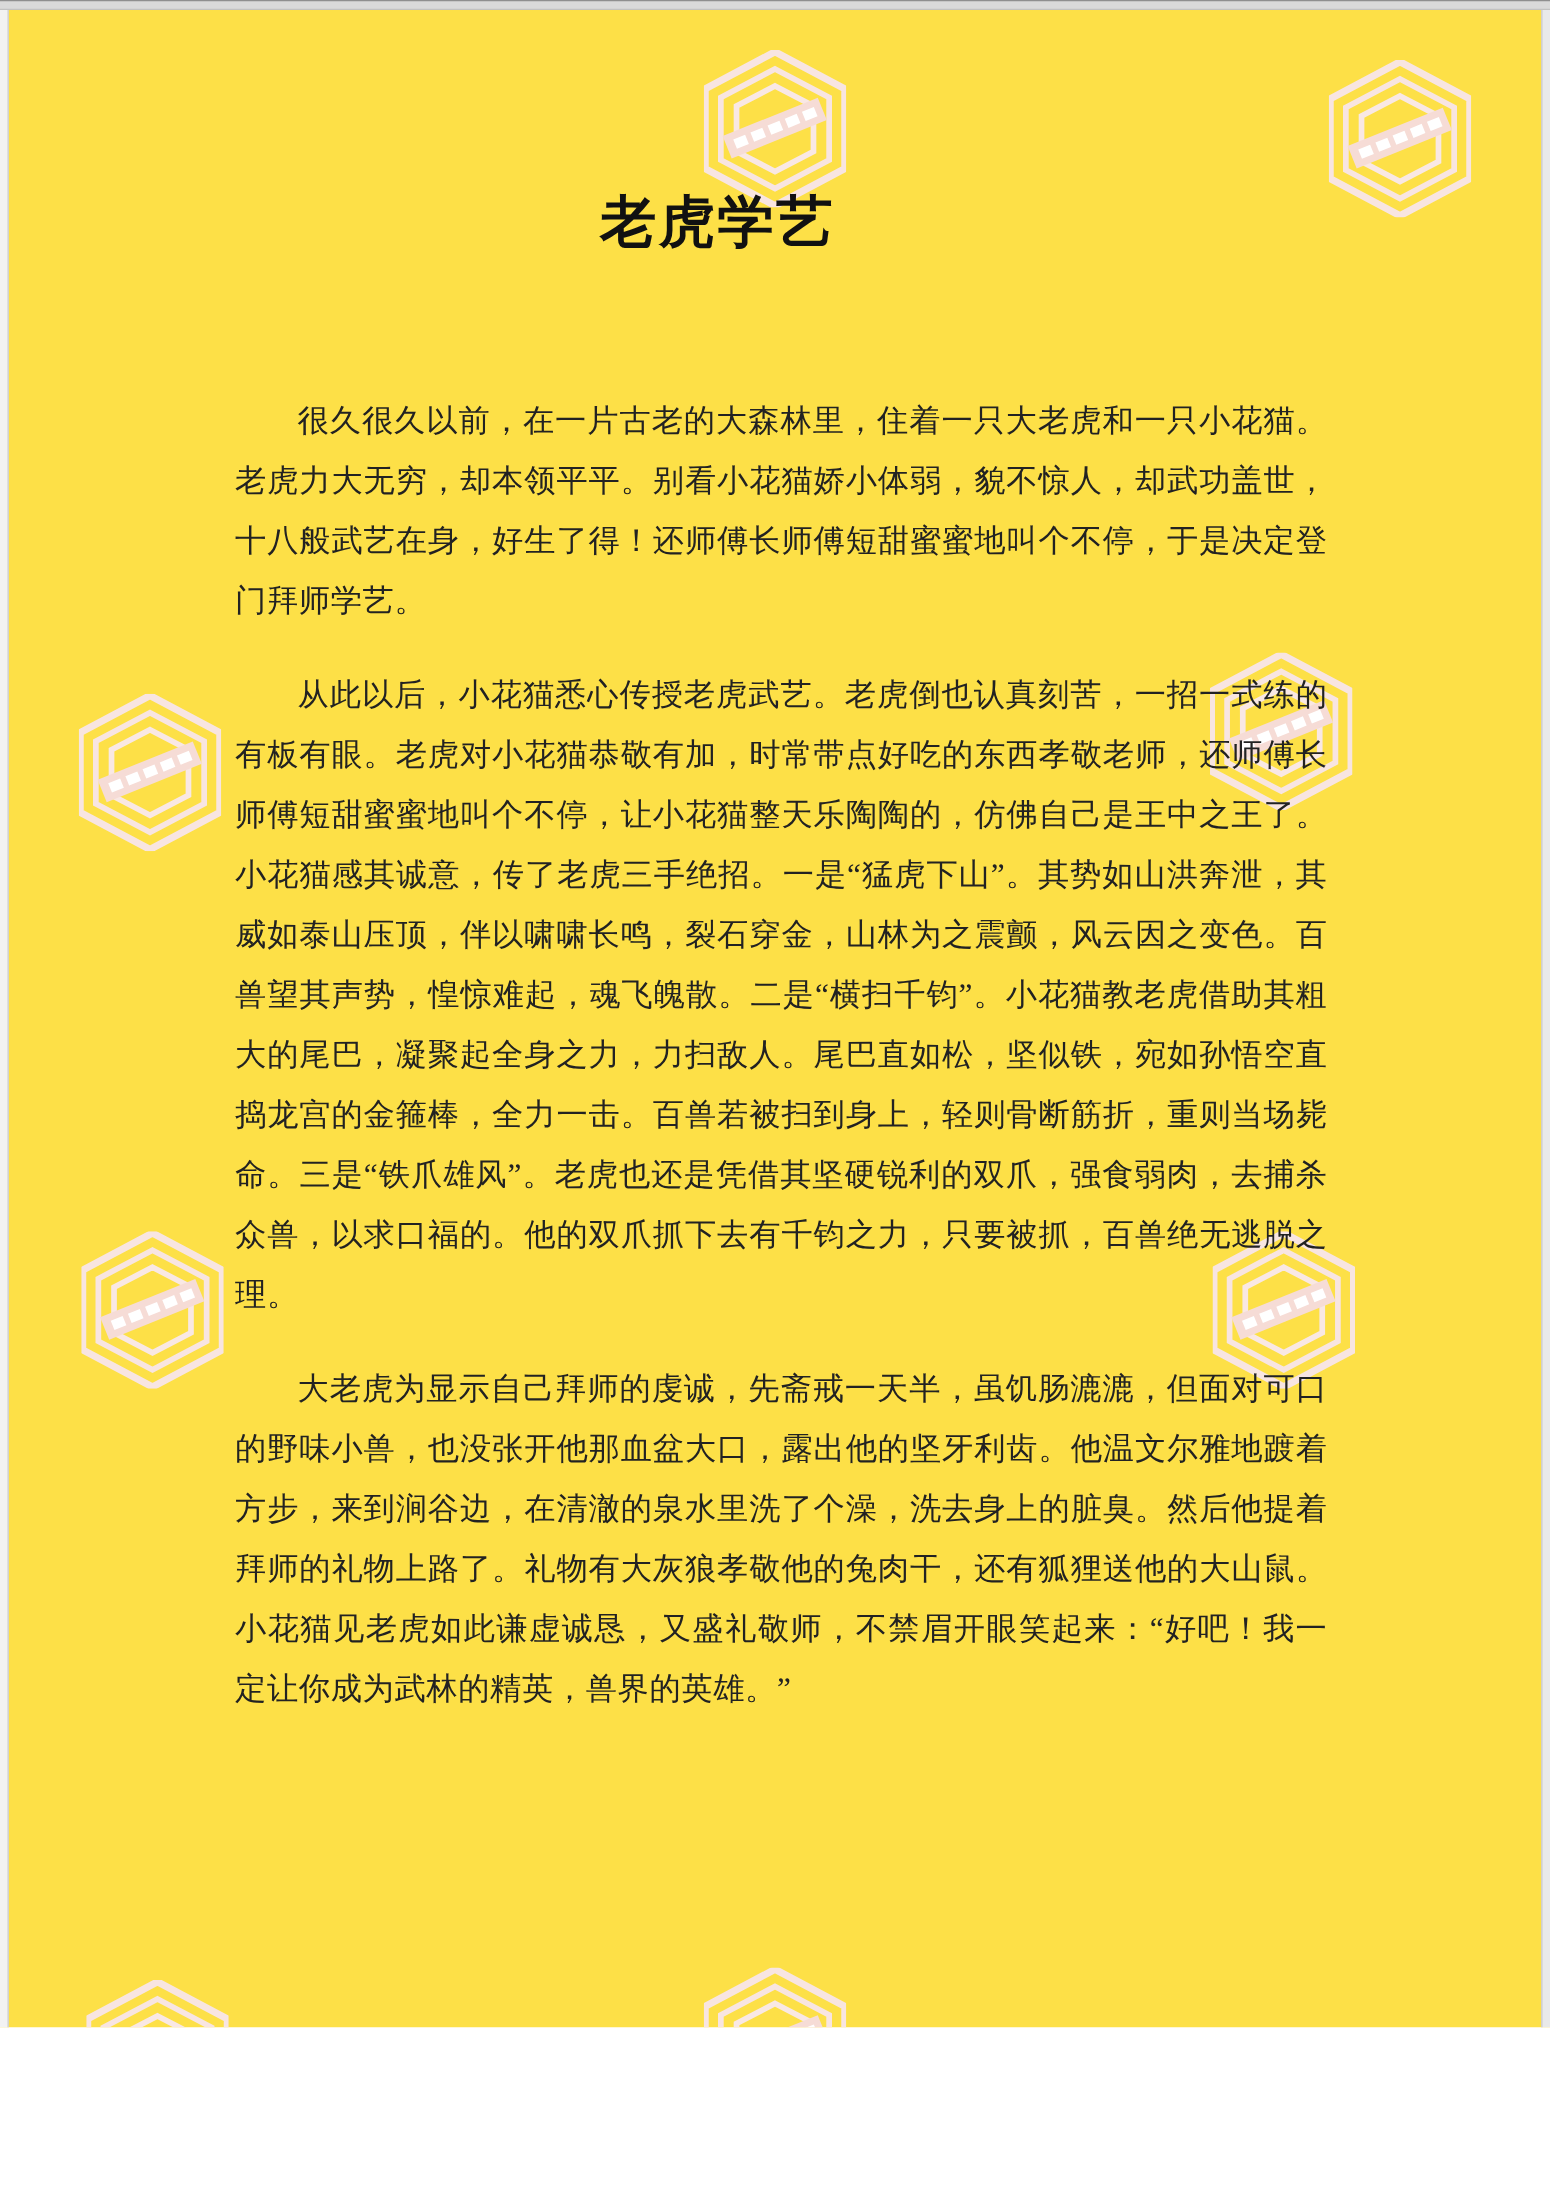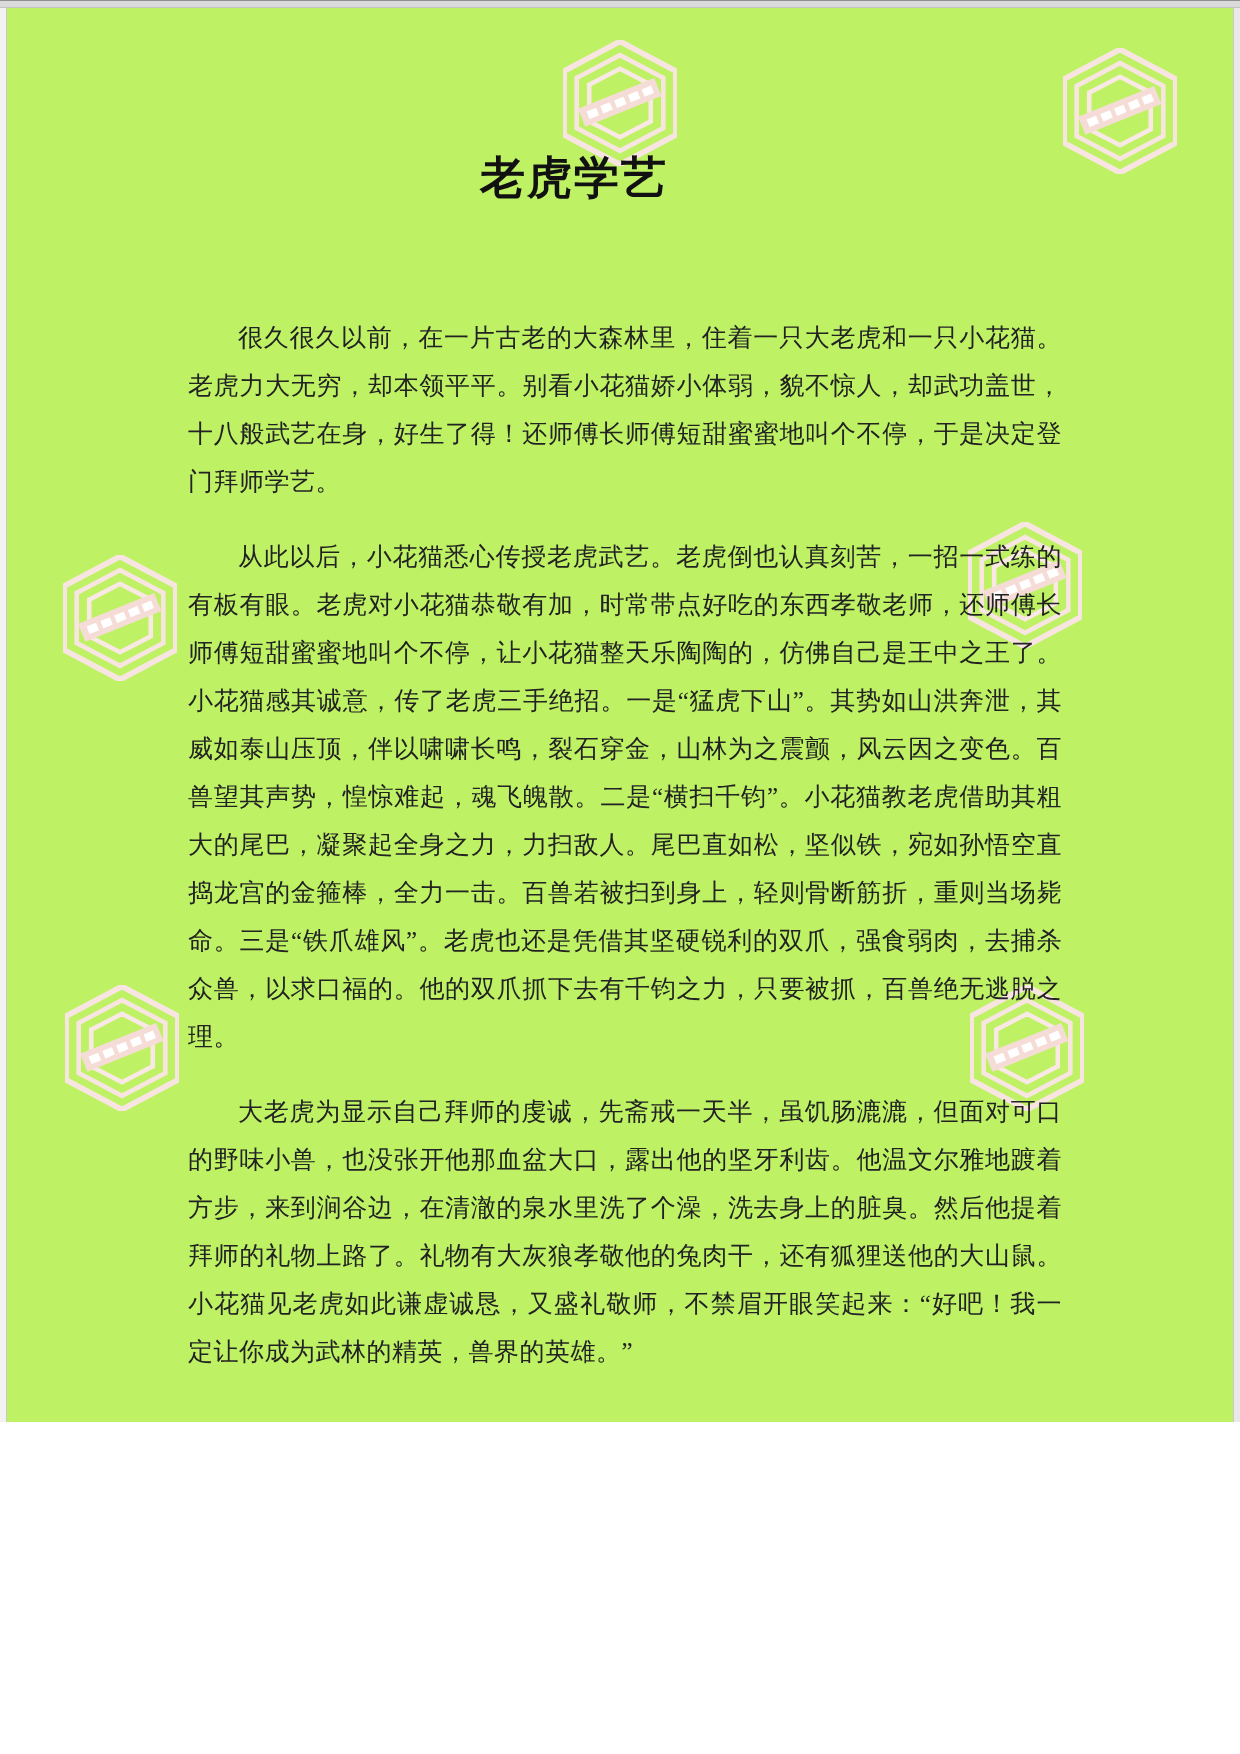--- a/index.html
+++ b/index.html
@@ -1,20 +1,20 @@
 <!DOCTYPE html>
 <html><head>
 <meta charset="utf-8">
 <style>
   html, body { margin: 0; padding: 0; background: #ffffff; }
   .viewer {
     position: relative;
     width: 1240px;
-    height: 1422px;
-    background: #bef264;
+    height: 1622px;
+    background: #fde047;
     overflow: hidden;
     font-family: "Liberation Serif", serif;
   }
   
   .edge-top {
     position: absolute; left: 0; top: 0; width: 1240px; height: 8px;
     background: #dadada;
     border-top: 1px solid #8f8f8f;
     border-bottom: 1px solid #c2c2c2;
     box-sizing: border-box;

